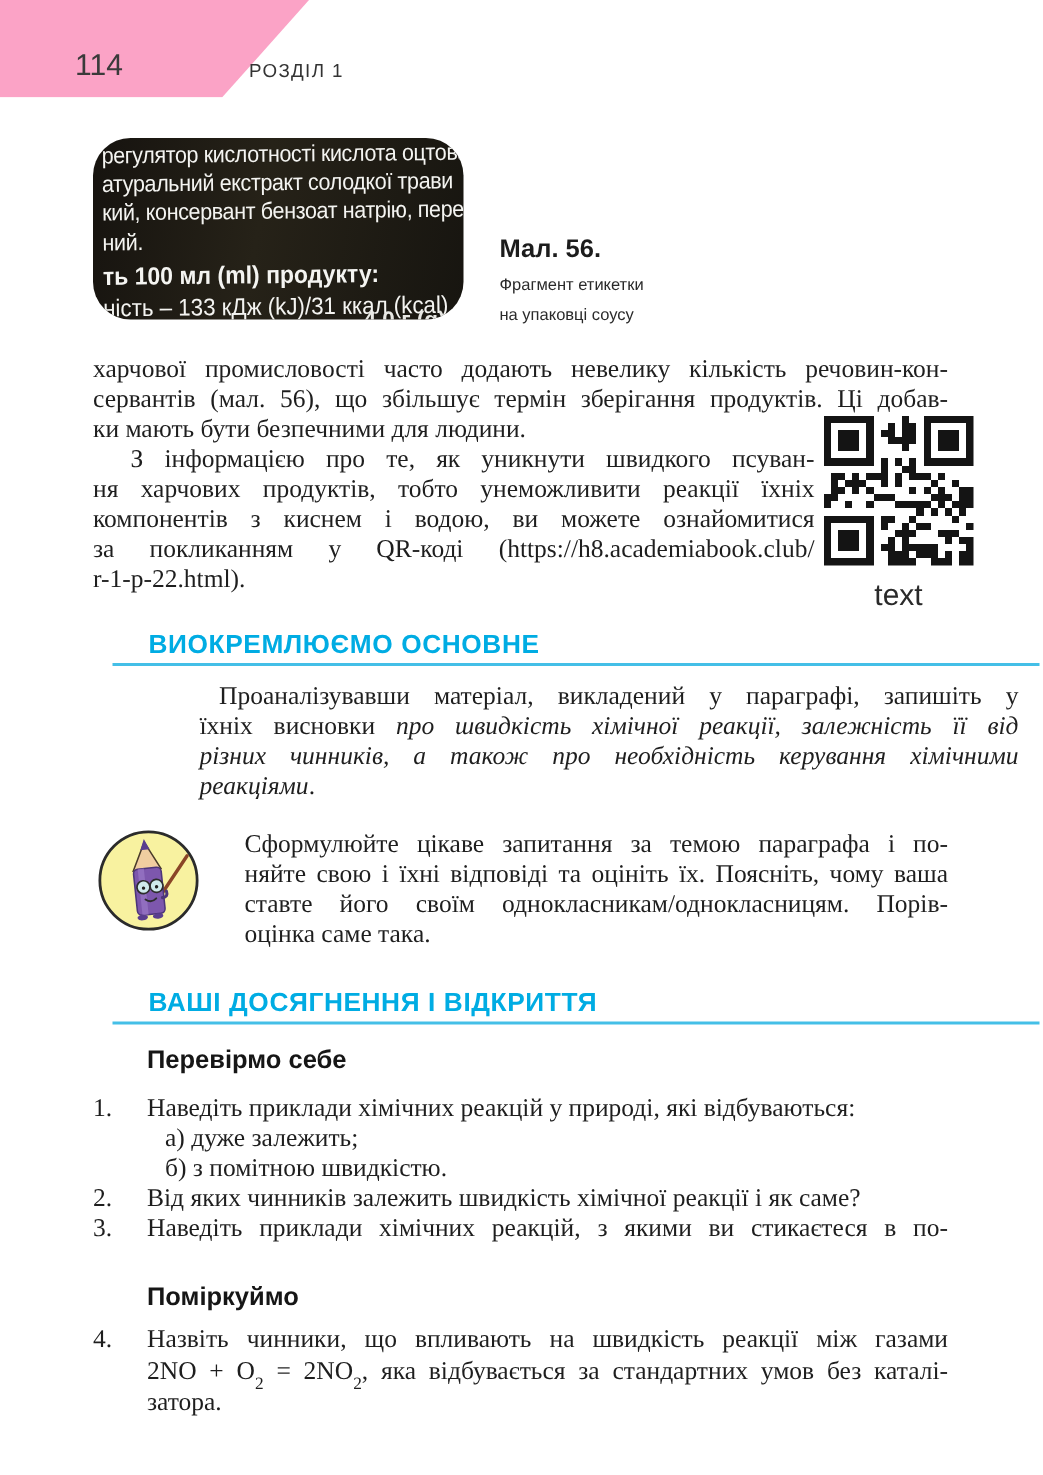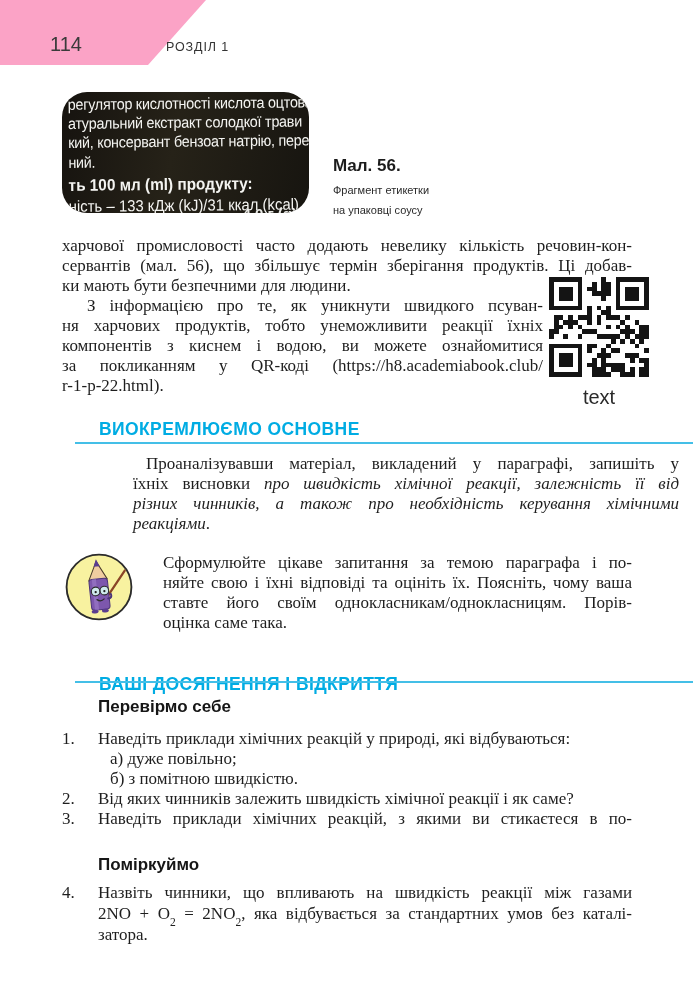--- a/index.html
+++ b/index.html
@@ -48,21 +48,21 @@
   
   .qr-block { left:549px; top:277px; width:100px; }
   .qr-svg { display:block; width:100px; height:100px; }
   .qr-caption { margin-top:9px; text-align:center; font-family:"Liberation Sans",sans-serif;
     font-size:20px; color:#2a2a2a; }
 
   
   .sec-title { font-family:"Liberation Sans",sans-serif; font-weight:bold; font-size:17.5px;
     letter-spacing:0.4px; color:#00ACE3; white-space:nowrap; }
   .h1 { left:99px; top:419px; }
-  .h2 { left:99px; top:674px;text-align:right; }
+  .h2 { left:99px; top:658px;text-align:right; }
   .rule { height:2px; background:#44BFE7; }
   .rule1 { left:75px; top:442px; width:618px; }
   .rule2 { left:75px; top:681px; width:618px; }
 
   .s1para { left:87px; top:454px; width:546px;margin-left:46px; }
   .task   { left:163px; top:553px; width:469px; }
 
   .subhead { font-family:"Liberation Sans",sans-serif; font-weight:bold; font-size:17px; color:#161616; }
   .check-head { left:98px; top:697px; }
   .think-head { left:98px; top:855px; }
@@ -307,21 +307,21 @@
 
   <div class="abs subhead check-head">Перевірмо себе</div>
 
   <div class="abs qlist">
     <div class="qrow">
       <div class="qnum">1.</div>
       <div class="qtext">
           <div class="tl">Наведіть приклади хімічних реакцій у природі, які відбуваються:</div>
         </div>
     </div>
-    <div class="tl subitem">а) дуже повільно;</div>
+    <div class="tl subitem">а) дуже залежить;</div>
     <div class="tl subitem">б) з помітною швидкістю.</div>
     <div class="qrow">
       <div class="qnum">2.</div>
       <div class="qtext">
           <div class="tl">Від яких чинників залежить швидкість хімічної реакції і як саме?</div>
         </div>
     </div>
     <div class="qrow">
       <div class="qnum">3.</div>
       <div class="qtext">

